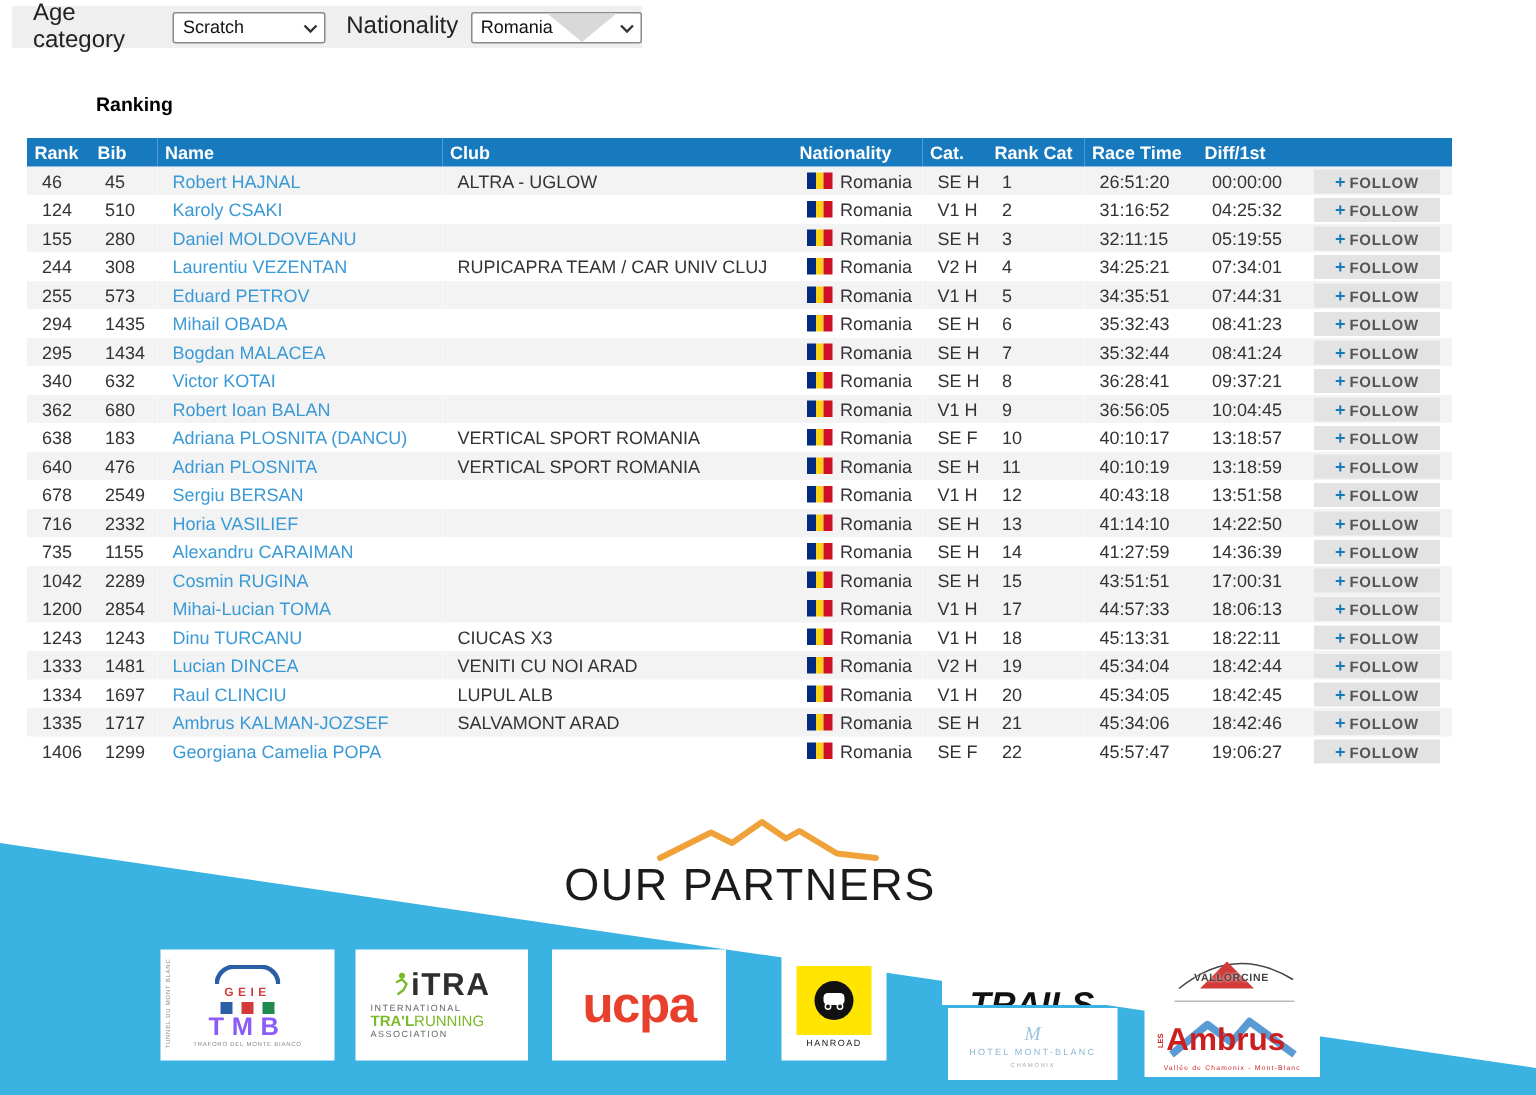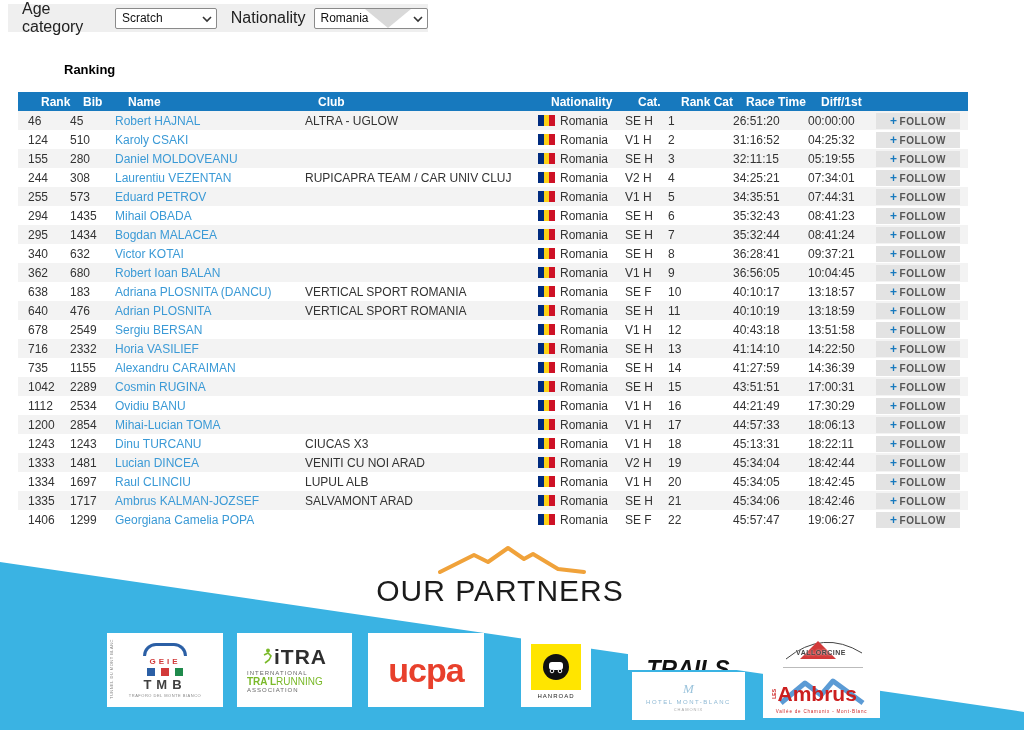--- a/index.html
+++ b/index.html
@@ -34,21 +34,21 @@
 
   table.ranking {
     position:absolute; left:18px; top:92px; width:950px;
     border-collapse:collapse; table-layout:fixed; font-size:12px;
   }
   col.c1{width:42px} col.c2{width:45px} col.c3{width:190px} col.c4{width:233px}
   col.c5{width:87px} col.c6{width:43px} col.c7{width:65px} col.c8{width:75px}
   col.c9{width:70px} col.c10{width:100px}
   th {
     background:#1779be; color:#fff; text-align:left; font-weight:bold;
-    height:19px; padding:0 0 0 23px; font-size:12px; white-space:nowrap;
+    height:19px; padding:0 0 0 5px; font-size:12px; white-space:nowrap;
   }
   td { height:19px; padding:0 0 0 10px; color:#333; white-space:nowrap; overflow:hidden; }
   tr.odd td { background:#f3f3f3; }
   a.name { color:#3b9ad6; text-decoration:none; cursor:pointer; }
   .flag { display:inline-block; width:17px; height:11px; margin-right:5px; vertical-align:-1px; font-size:0; }
   .flag i { display:inline-block; width:33.34%; height:100%; }
   .fb{background:#002b7f} .fy{background:#fcd116} .fr{background:#ce1126}
   .followcell { text-align:right; padding:0 8px 0 0; }
   button.follow {
     background:#e3e3e3; border:0; height:16px; width:84px; cursor:pointer;
@@ -76,21 +76,21 @@
   
   .card-tmb { left:107px; top:93px; width:116px; height:74px; }
   .tmb-side { position:absolute; left:2px; top:6px; font-size:4px; color:#888;
     writing-mode:vertical-rl; transform:rotate(180deg); letter-spacing:.5px; }
   .tmb-arc { width:44px; height:13px; border:3px solid #2b5fa5; border-bottom:none;
     border-radius:44px 44px 0 0; }
   .tmb-geie { font-size:8px; font-weight:bold; color:#d23a3a; letter-spacing:3px; margin-top:1px; }
   .tmb-squares { display:flex; gap:6px; margin-top:2px; }
   .tmb-squares i { width:8px; height:8px; display:block; }
   .sqb{background:#2b5fa5} .sqr{background:#d23a3a} .sqg{background:#1f8a4c}
-  .tmb-name { font-size:13px; font-weight:bold; color:#404040; letter-spacing:5px; line-height:17px; }
+  .tmb-name { font-size:17px; font-weight:bold; color:#8b5cf6; letter-spacing:5px; line-height:17px; }
   .tmb-bottom { font-size:4px; color:#888; letter-spacing:.5px; }
   
   .card-itra { left:237px; top:93px; width:115px; height:74px; }
   .itra-name { font-size:21px; font-weight:bold; color:#2e2e2e; letter-spacing:1px; line-height:20px; display:flex; align-items:flex-start; }
   .itra-run { margin:1px 1px 0 0; }
   .itra-l1 { font-size:6px; color:#666; letter-spacing:1px; margin-top:3px; align-self:flex-start; margin-left:10px; }
   .itra-l2 { font-size:10px; color:#7ab929; align-self:flex-start; margin-left:10px; line-height:11px; }
   .itra-l2 .b { font-weight:bold; }
   .itra-l3 { font-size:6px; color:#666; letter-spacing:1px; align-self:flex-start; margin-left:10px; }
   
@@ -346,32 +346,20 @@
         <td>2289</td>
         <td><a class="name">Cosmin RUGINA</a></td>
         <td></td>
         <td><span class="flag"><i class="fb"></i><i class="fy"></i><i class="fr"></i></span>Romania</td>
         <td>SE H</td>
         <td>15</td>
         <td>43:51:51</td>
         <td>17:00:31</td>
         <td class="followcell"><button class="follow"><span class="plus">+</span>FOLLOW</button></td>
       </tr>
-      <tr class="even">
-        <td>1112</td>
-        <td>2534</td>
-        <td><a class="name">Ovidiu BANU</a></td>
-        <td></td>
-        <td><span class="flag"><i class="fb"></i><i class="fy"></i><i class="fr"></i></span>Romania</td>
-        <td>V1 H</td>
-        <td>16</td>
-        <td>44:21:49</td>
-        <td>17:30:29</td>
-        <td class="followcell"><button class="follow"><span class="plus">+</span>FOLLOW</button></td>
-      </tr>
       <tr class="odd">
         <td>1200</td>
         <td>2854</td>
         <td><a class="name">Mihai-Lucian TOMA</a></td>
         <td></td>
         <td><span class="flag"><i class="fb"></i><i class="fy"></i><i class="fr"></i></span>Romania</td>
         <td>V1 H</td>
         <td>17</td>
         <td>44:57:33</td>
         <td>18:06:13</td>

